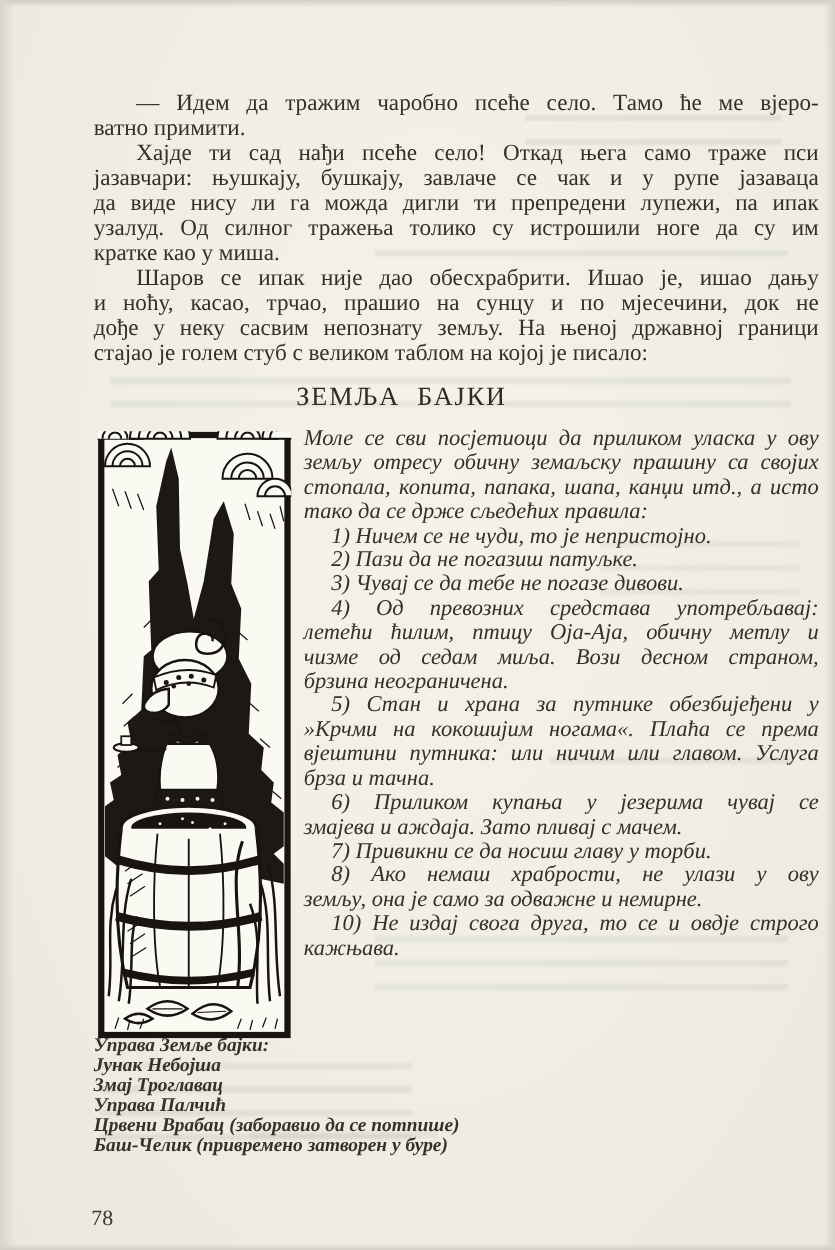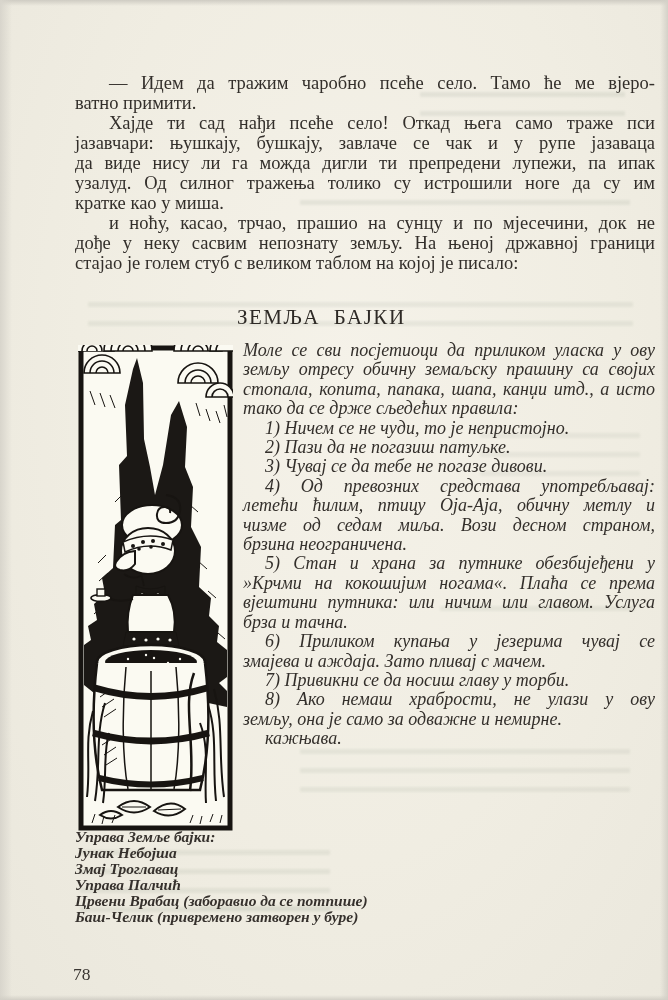--- a/index.html
+++ b/index.html
@@ -88,20 +88,21 @@
       <div class="para">
 
     <div class="line">Хајде ти сад нађи псеће село! Откад њега само траже пси</div>
         <div class="line">јазавчари: њушкају, бушкају, завлаче се чак и у рупе јазаваца</div>
         <div class="line">да виде нису ли га можда дигли ти препредени лупежи, па ипак</div>
         <div class="line">узалуд. Од силног тражења толико су истрошили ноге да су им</div>
         <div class="line">кратке као у миша.</div>
       </div>
       <div class="para">
 
+    <div class="line">Шаров се ипак није дао обесхрабрити. Ишао је, ишао дању</div>
         <div class="line">и ноћу, касао, трчао, прашио на сунцу и по мјесечини, док не</div>
         <div class="line">дође у неку сасвим непознату земљу. На њеној државној граници</div>
         <div class="line">стајао је голем стуб с великом таблом на којој је писало:</div>
       </div>
     </div>
 
   <div class="sign-title">ЗЕМЉА БАЈКИ</div>
 
   <div class="figure">
     <svg width="155" height="486" viewBox="0 0 155 486" xmlns="http://www.w3.org/2000/svg">
@@ -265,20 +266,21 @@
 
       <div class="line">7) Привикни се да носиш главу у торби.</div>
         </div>
         <div class="rule">
 
       <div class="line">8) Ако немаш храбрости, не улази у ову</div>
           <div class="line">земљу, она је само за одважне и немирне.</div>
         </div>
         <div class="rule">
 
+      <div class="line">10) Не издај свога друга, то се и овдје строго</div>
           <div class="line">кажњава.</div>
         </div>
       </div>
   </div>
 
   <div class="signatures">
 
   <div class="sig-line">Управа Земље бајки:</div>
       <div class="sig-line">Јунак Небојша</div>
       <div class="sig-line">Змај Троглавац</div>

